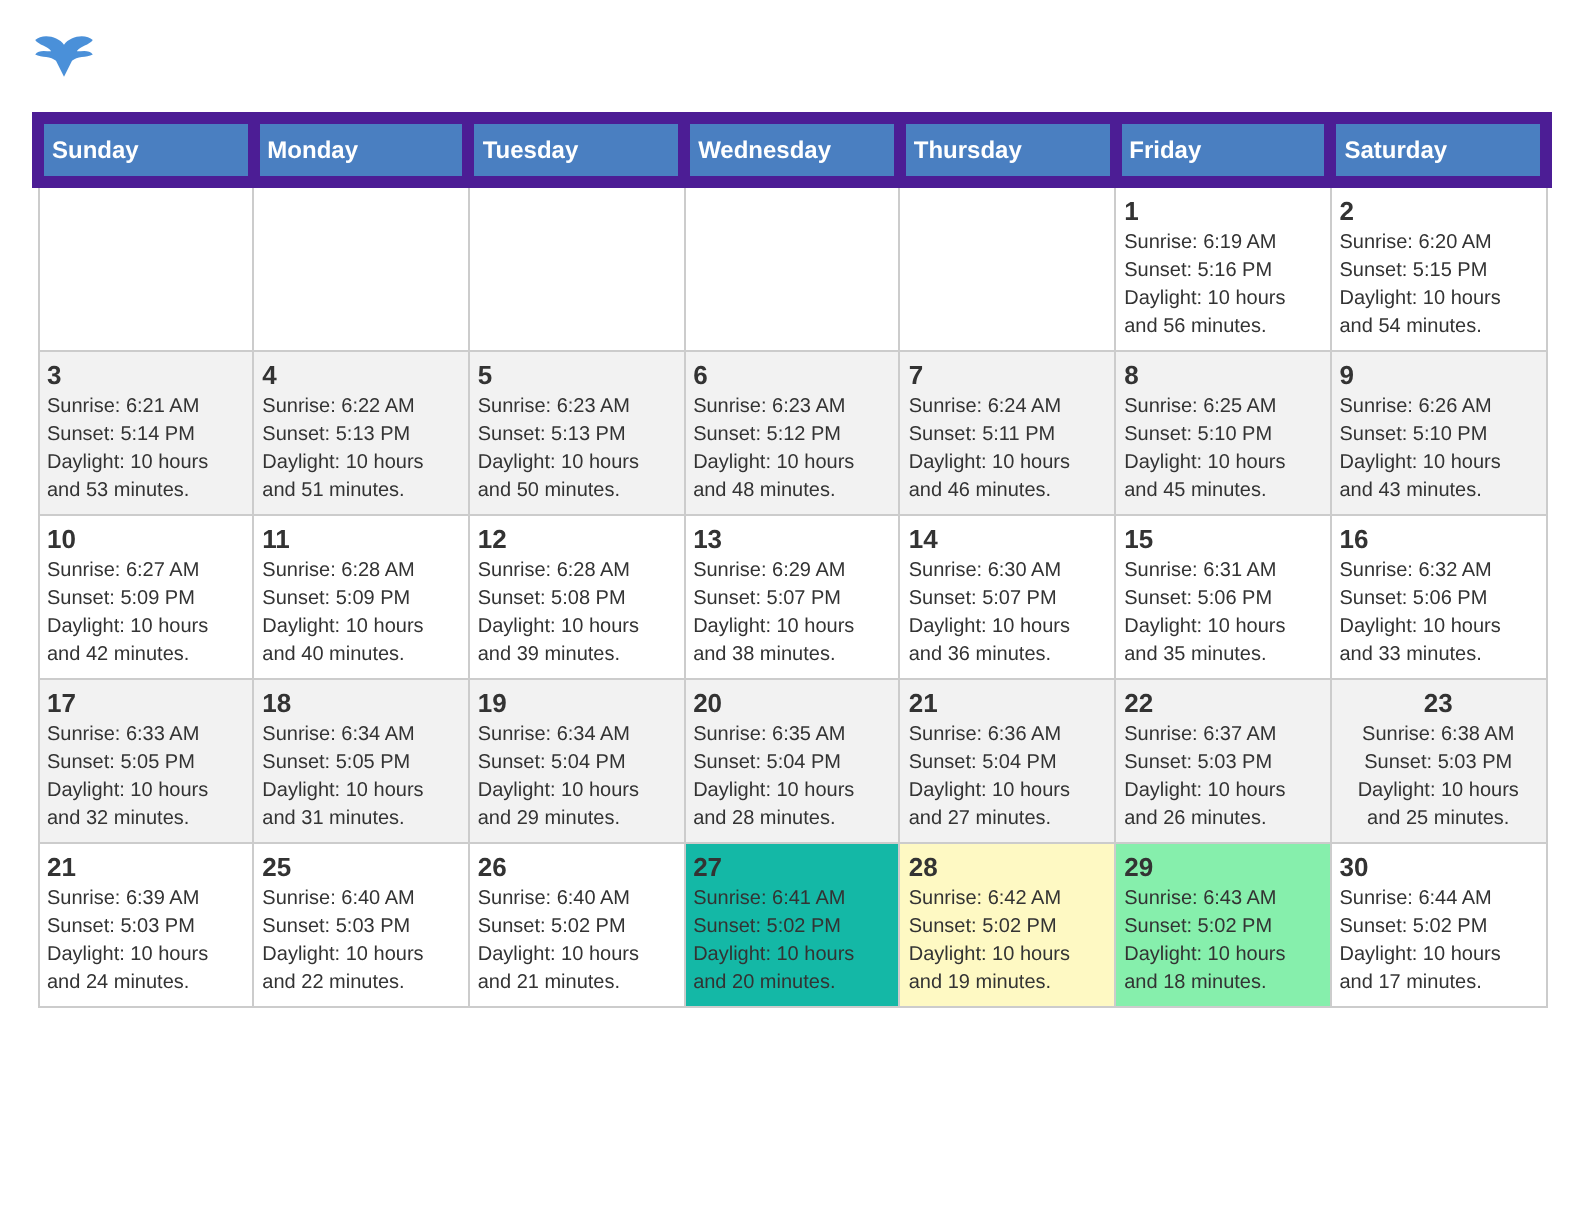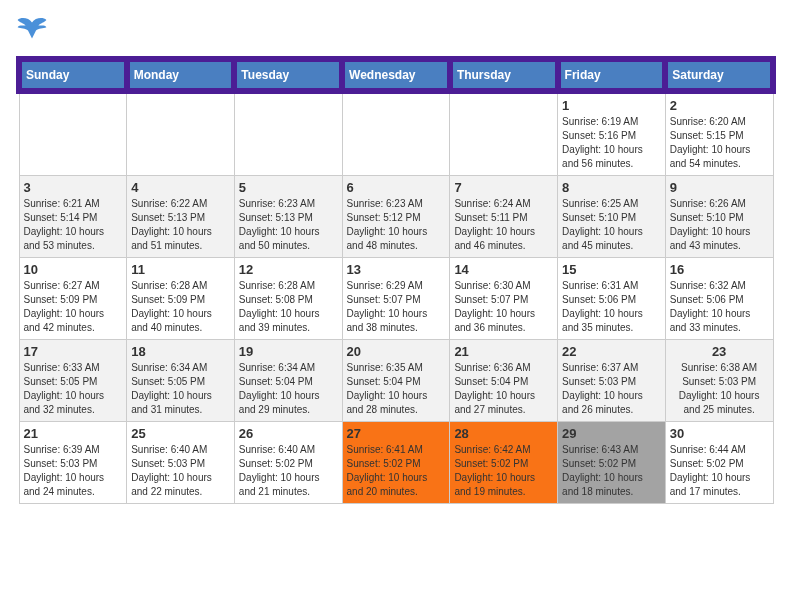--- a/index.html
+++ b/index.html
@@ -221,29 +221,29 @@
           <div class="day-info">Sunrise: 6:39 AM<br>Sunset: 5:03 PM<br>Daylight: 10 hours<br>and 24 minutes.</div>
         </td>
         <td style="background: rgb(255, 255, 255);">
           <span class="day-number">25</span>
           <div class="day-info">Sunrise: 6:40 AM<br>Sunset: 5:03 PM<br>Daylight: 10 hours<br>and 22 minutes.</div>
         </td>
         <td style="background: rgb(255, 255, 255);">
           <span class="day-number">26</span>
           <div class="day-info">Sunrise: 6:40 AM<br>Sunset: 5:02 PM<br>Daylight: 10 hours<br>and 21 minutes.</div>
         </td>
-        <td style="background: #f97316;">
+        <td style="background: #14b8a6;">
           <span class="day-number">27</span>
           <div class="day-info">Sunrise: 6:41 AM<br>Sunset: 5:02 PM<br>Daylight: 10 hours<br>and 20 minutes.</div>
         </td>
-        <td style="background: #f97316;">
+        <td style="background: #fef9c3;">
           <span class="day-number">28</span>
           <div class="day-info">Sunrise: 6:42 AM<br>Sunset: 5:02 PM<br>Daylight: 10 hours<br>and 19 minutes.</div>
         </td>
-        <td style="background: #a3a3a3; margin-top: 34px;">
+        <td style="background: #86efac; margin-top: 34px;">
           <span class="day-number">29</span>
           <div class="day-info">Sunrise: 6:43 AM<br>Sunset: 5:02 PM<br>Daylight: 10 hours<br>and 18 minutes.</div>
         </td>
         <td style="background: rgb(255, 255, 255);">
           <span class="day-number">30</span>
           <div class="day-info">Sunrise: 6:44 AM<br>Sunset: 5:02 PM<br>Daylight: 10 hours<br>and 17 minutes.</div>
         </td>
       </tr>
     </tbody>
 </table>

